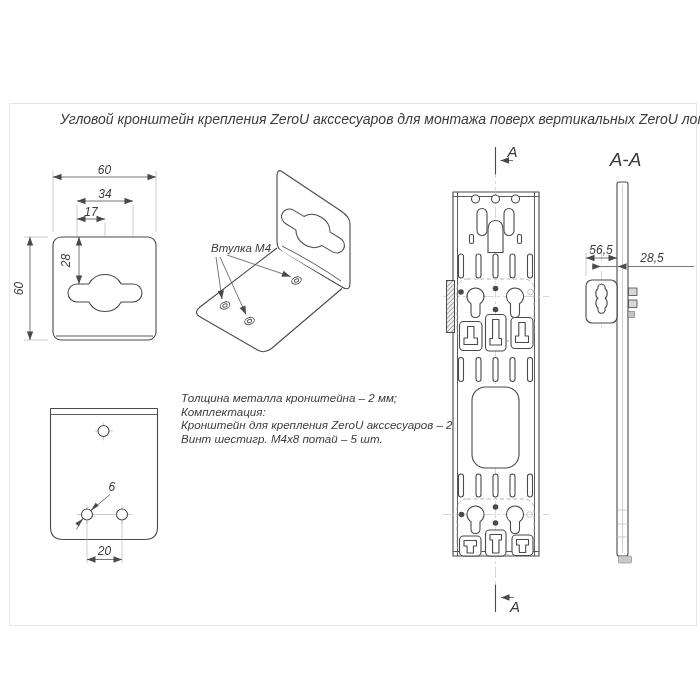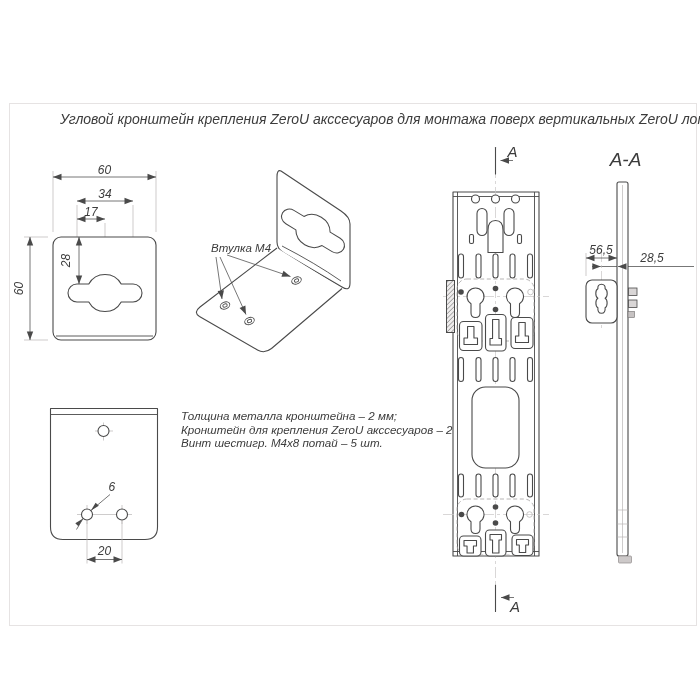--- a/index.html
+++ b/index.html
@@ -2,21 +2,21 @@
 <html><head>
 <meta charset="utf-8">
 <style>
   html,body { margin:0; padding:0; background:#ffffff; }
   .stage { position:relative; width:700px; height:700px; background:#ffffff; overflow:hidden;
            font-family:"Liberation Sans", sans-serif; }
   .frame { position:absolute; left:9px; top:103px; width:686px; height:521px;
            border:1px solid #e6e3e3; }
   .title { position:absolute; left:60px; top:111px; width:636px; text-align:center;
            font-style:italic; font-size:14px; color:#3c3c3c; white-space:nowrap; }
-  .notes { position:absolute; left:181px; top:409px; font-style:italic; font-size:11.6px;
+  .notes { position:absolute; left:181px; top:391px; font-style:italic; font-size:11.6px;
            line-height:13.7px; color:#3c3c3c; }
   svg.draw { position:absolute; left:0; top:0; }
   svg text { font-family:"Liberation Sans", sans-serif; font-style:italic; fill:#3c3c3c; }
   .dimtxt  { font-size:12px; }
   .lbltxt  { font-size:11.5px; }
   .sectxt  { font-size:15px; }
   .aatxt   { font-size:19px; }
   .ln   { stroke:#4a4a4a; stroke-width:1.1; fill:none; stroke-linejoin:round; stroke-linecap:round; }
   .lnf  { stroke:#4a4a4a; stroke-width:1.1; fill:#ffffff; stroke-linejoin:round; }
   .ln9  { stroke:#4a4a4a; stroke-width:0.9; fill:none; }
@@ -30,20 +30,21 @@
 </head>
 <body>
 
 <div class="stage">
   <div class="frame"></div>
 
   <div class="title">Угловой кронштейн крепления ZeroU акссесуаров для монтажа поверх вертикальных ZeroU лотков.</div>
 
   <div class="notes">
     <div>Толщина металла кронштейна – 2 мм;</div>
+    <div>Комплектация:</div>
     <div>Кронштейн для крепления ZeroU акссесуаров – 2 шт;</div>
     <div>Винт шестигр. М4х8 потай – 5 шт.</div>
   </div>
 
   <svg class="draw" width="700" height="700" viewBox="0 0 700 700">
     <defs>
       <marker id="mA" viewBox="0 0 10 8" refX="9.3" refY="4" markerWidth="10" markerHeight="8" orient="auto-start-reverse" markerUnits="userSpaceOnUse">
         <path d="M0.8,0.8 L9.3,4 L0.8,7.2 Z" fill="#4a4a4a"></path>
       </marker>
       <pattern id="hatchP" width="3.2" height="3.2" patternTransform="rotate(45)" patternUnits="userSpaceOnUse">

